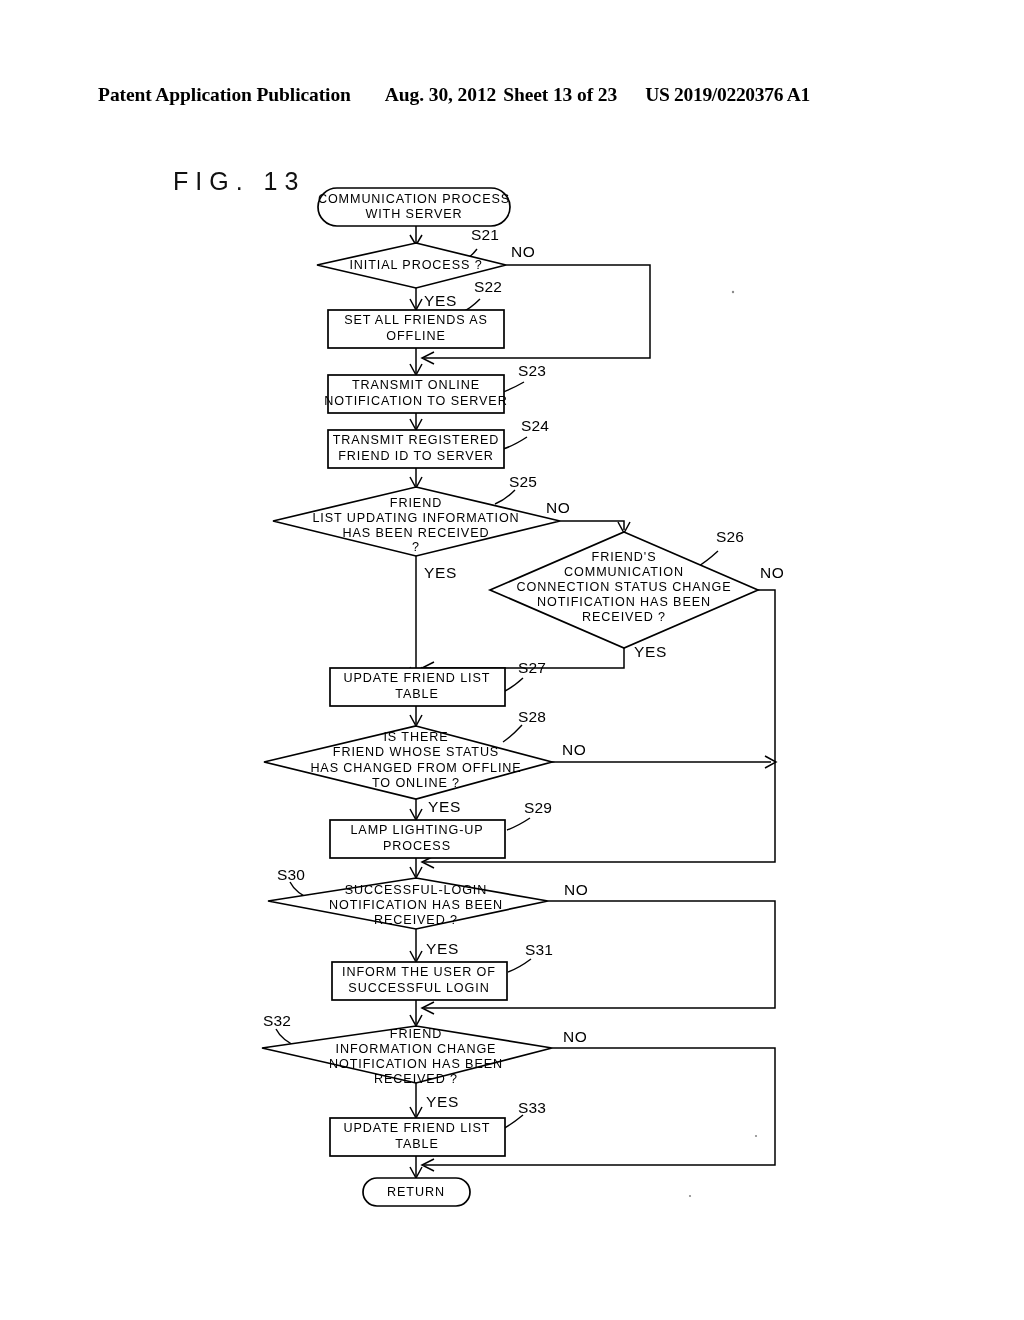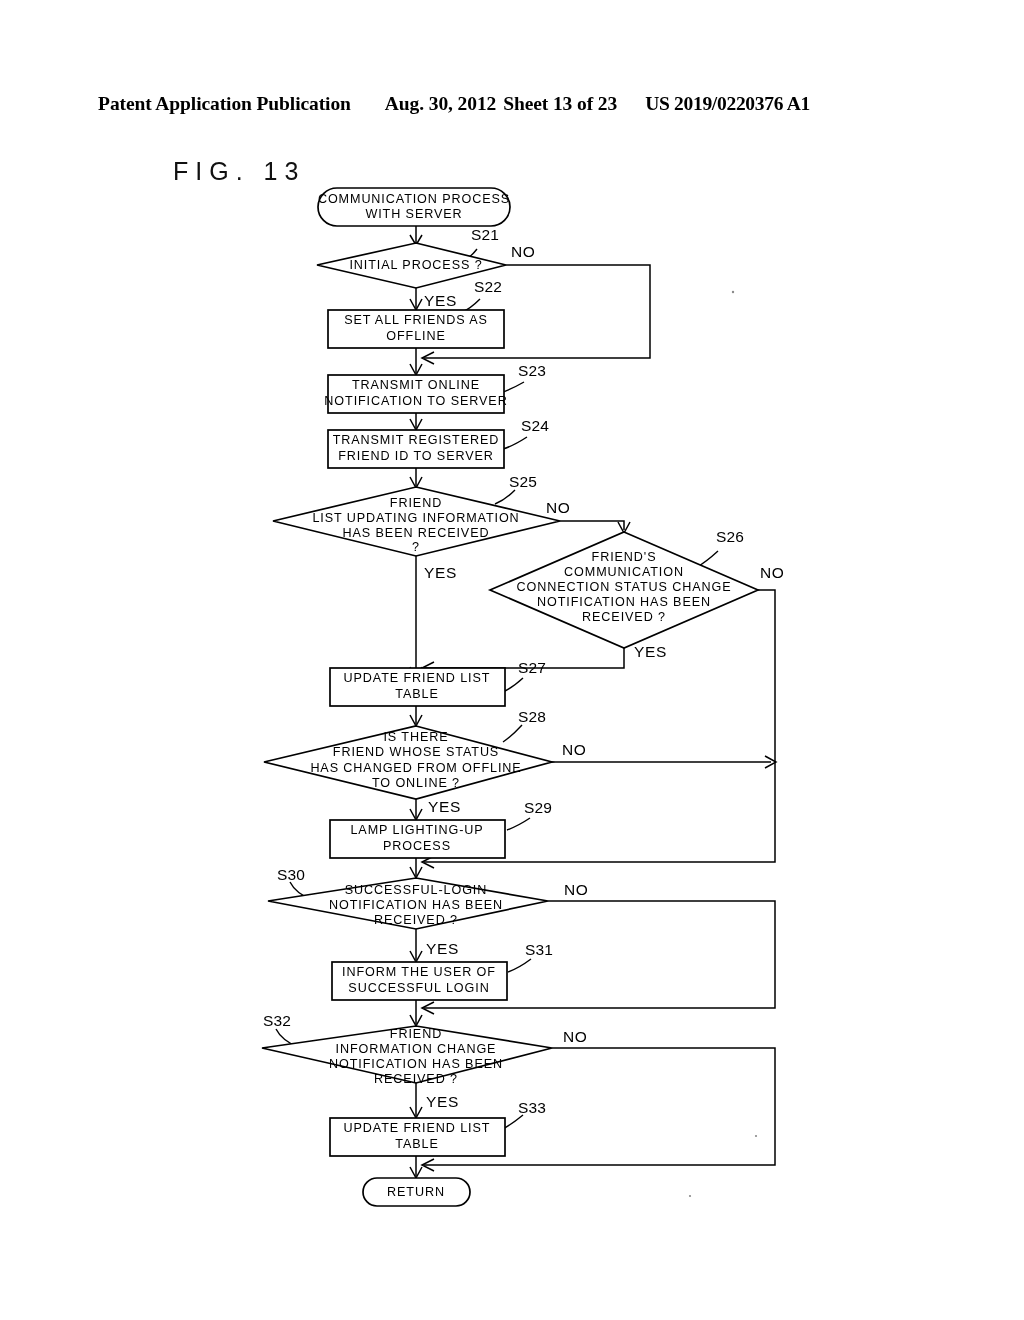--- a/index.html
+++ b/index.html
@@ -18,42 +18,42 @@
   }
   .page {
     position: absolute;
     inset: 0;
     width: 1024px;
     height: 1320px;
   }
   
   .doc-header {
     position: absolute;
-    top: 93px;
+    top: 84px;
     left: 0;
     width: 908px;
     display: flex;
     justify-content: center;
     align-items: baseline;
     font-family: "Liberation Serif", serif;
     font-weight: bold;
     font-size: 19.5px;
     letter-spacing: -0.1px;
     white-space: pre;
   }
   .doc-header .hdr-title { margin-right: 34px; }
   .doc-header .hdr-date  { margin-right: 7px; }
   .doc-header .hdr-sheet { margin-right: 28px; }
   .doc-header .hdr-pub   { letter-spacing: -0.3px; }
 
   
   .fig-label {
     position: absolute;
     left: 173px;
-    top: 157px;
+    top: 167px;
     font-family: "Liberation Sans", sans-serif;
     font-size: 25px;
     letter-spacing: 7px;
     color: #111;
   }
 
   
   #flow {
     position: absolute;
     left: 0;

